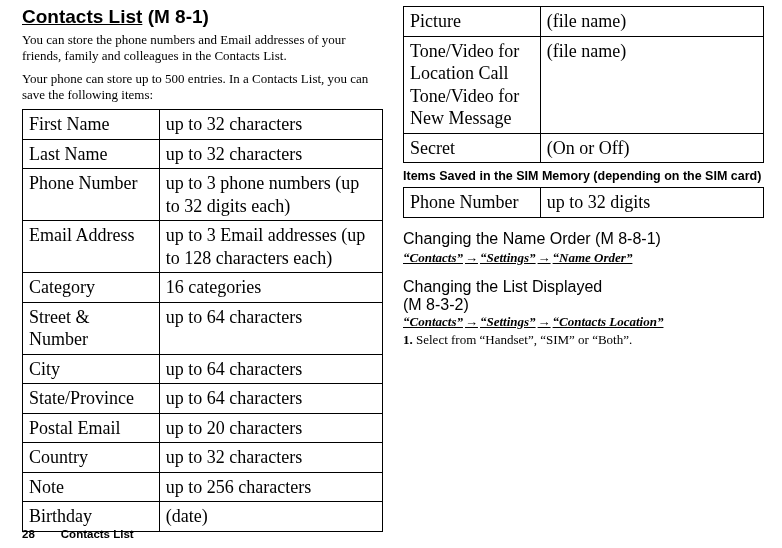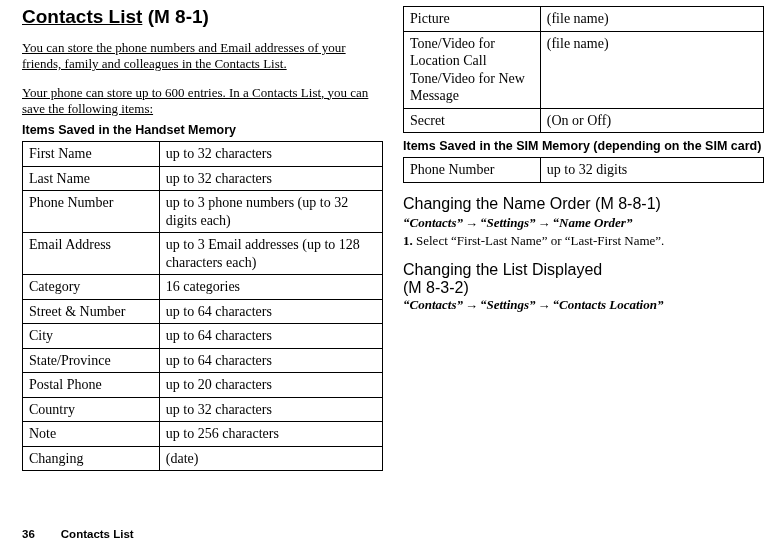--- a/index.html
+++ b/index.html
@@ -23,56 +23,56 @@
     min-width: 0;
   }
   h1 {
     font-size: 19px;
     font-weight: bold;
     margin: 0 0 4px 0;
     font-family: Arial, Helvetica, sans-serif;
   }
   h1 .underline { text-decoration: underline; }
   .intro {
-    margin: 12px 0 6px 0;
+    margin: 4px 0 6px 0;
     line-height: 1.25;
-    text-decoration: underline;
   }
   .subhead {
     font-family: Arial, Helvetica, sans-serif;
     font-weight: bold;
     font-size: 12.5px;
     margin: 6px 0 4px 0;
   }
   .sec-head {
     font-family: Arial, Helvetica, sans-serif;
     font-weight: normal;
     font-size: 16px;
     margin: 12px 0 2px 0;
   }
   .nav-path {
     font-style: italic;
     font-weight: bold;
     margin: 0 0 2px 0;
+    text-decoration: underline;
   }
   .nav-path .arrow {
     font-style: normal;
     font-weight: normal;
     padding: 0 2px;
   }
   .step {
     margin: 0;
     padding-left: 16px;
     text-indent: -16px;
   }
   .step .num { font-weight: bold; }
   table {
     border-collapse: collapse;
     width: 100%;
-    font-size: 14px;
+    font-size: 18px;
   }
   td {
     border: 1px solid #000;
     padding: 3px 6px;
     vertical-align: top;
     line-height: 1.25;
   }
   td:first-child { width: 38%; }
   .footer {
     position: absolute;
@@ -87,22 +87,21 @@
 </head>
 <body>
 
 <div class="page">
 
   <div class="col">
     <h1>
       <span class="underline">Contacts List</span><span> (M 8-1)</span>
     </h1>
     <p class="intro">You can store the phone numbers and Email addresses of your friends, family and colleagues in the Contacts List.</p>
-    <p class="intro">Your phone can store up to 600 entries. In a Contacts List, you can save the following items:</p>
-    <p class="subhead">Items Saved in the Handset Memory</p>
+    <p class="intro">Your phone can store up to 500 entries. In a Contacts List, you can save the following items:</p>
     <table>
       <tbody>
         <tr>
             <td>First Name</td>
             <td>up to 32 characters</td>
           </tr>
         <tr>
             <td>Last Name</td>
             <td>up to 32 characters</td>
           </tr>
@@ -124,33 +123,33 @@
           </tr>
         <tr>
             <td>City</td>
             <td>up to 64 characters</td>
           </tr>
         <tr>
             <td>State/Province</td>
             <td>up to 64 characters</td>
           </tr>
         <tr>
-            <td>Postal Phone</td>
+            <td>Postal Email</td>
             <td>up to 20 characters</td>
           </tr>
         <tr>
             <td>Country</td>
             <td>up to 32 characters</td>
           </tr>
         <tr>
             <td>Note</td>
             <td>up to 256 characters</td>
           </tr>
         <tr>
-            <td>Changing</td>
+            <td>Birthday</td>
             <td>(date)</td>
           </tr>
       </tbody>
     </table>
   </div>
 
   <div class="col">
     <table>
       <tbody>
         <tr>
@@ -176,29 +175,29 @@
             <td>Phone Number</td>
             <td>up to 32 digits</td>
           </tr>
       </tbody>
     </table>
 
     <p class="sec-head">Changing the Name Order (M 8-8-1)</p>
     <p class="nav-path">
       <span>“Contacts”</span><span class="arrow">→</span><span>“Settings”</span><span class="arrow">→</span><span>“Name Order”</span>
     </p>
-    <p class="step">
-      <span class="num">1.</span>&nbsp;<span>Select “First-Last Name” or “Last-First Name”.</span>
-    </p>
 
     <p class="sec-head" style="margin-bottom:0">
       <span>Changing the List Displayed</span><br>
       <span>(M 8-3-2)</span>
     </p>
     <p class="nav-path">
       <span>“Contacts”</span><span class="arrow">→</span><span>“Settings”</span><span class="arrow">→</span><span>“Contacts Location”</span>
     </p>
+    <p class="step">
+      <span class="num">1.</span>&nbsp;<span>Select from “Handset”, “SIM” or “Both”.</span>
+    </p>
   </div>
 </div>
 
 <div class="footer">
-  <span class="pg">36</span><span>Contacts List</span>
+  <span class="pg">28</span><span>Contacts List</span>
 </div>
 
 </body></html>

